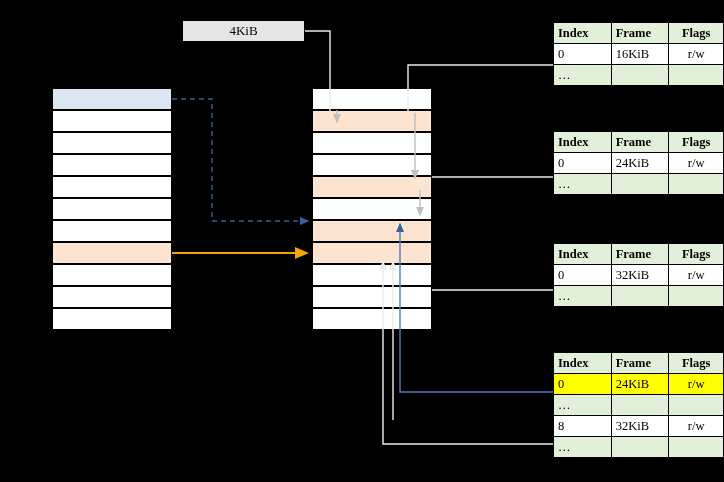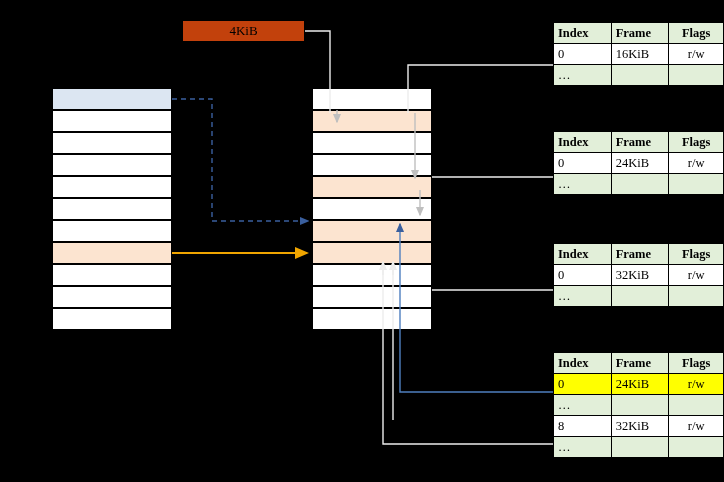--- a/index.html
+++ b/index.html
@@ -5,21 +5,21 @@
   html,body{margin:0;padding:0;background:#000;}
   body{width:724px;height:482px;position:relative;overflow:hidden;
        font-family:"Liberation Serif", serif;color:#000;}
   .canvas{position:absolute;left:0;top:0;width:724px;height:482px;}
 
   
   .cell{position:absolute;box-sizing:border-box;border:1px solid #000;background:#ffffff;}
   .cell.blue{background:#dce6f2;}
   .cell.peach{background:#fce4d0;}
 
-  .label-box{position:absolute;box-sizing:border-box;background:#c2410c;
+  .label-box{position:absolute;box-sizing:border-box;background:#e5e5e5;
              border:1px solid #000;display:flex;align-items:center;justify-content:center;
              font-size:13px;}
 
   
   table.pt{position:absolute;border-collapse:collapse;font-size:12.5px;}
   table.pt th, table.pt td{border:1px solid #000;box-sizing:border-box;padding:1px 4px;
         height:21px;font-weight:normal;text-align:left;vertical-align:middle;}
   table.pt th{background:#e2efd9;font-weight:bold;}
   table.pt td{background:#ffffff;}
   table.pt tr.dots td{background:#e2efd9;}

